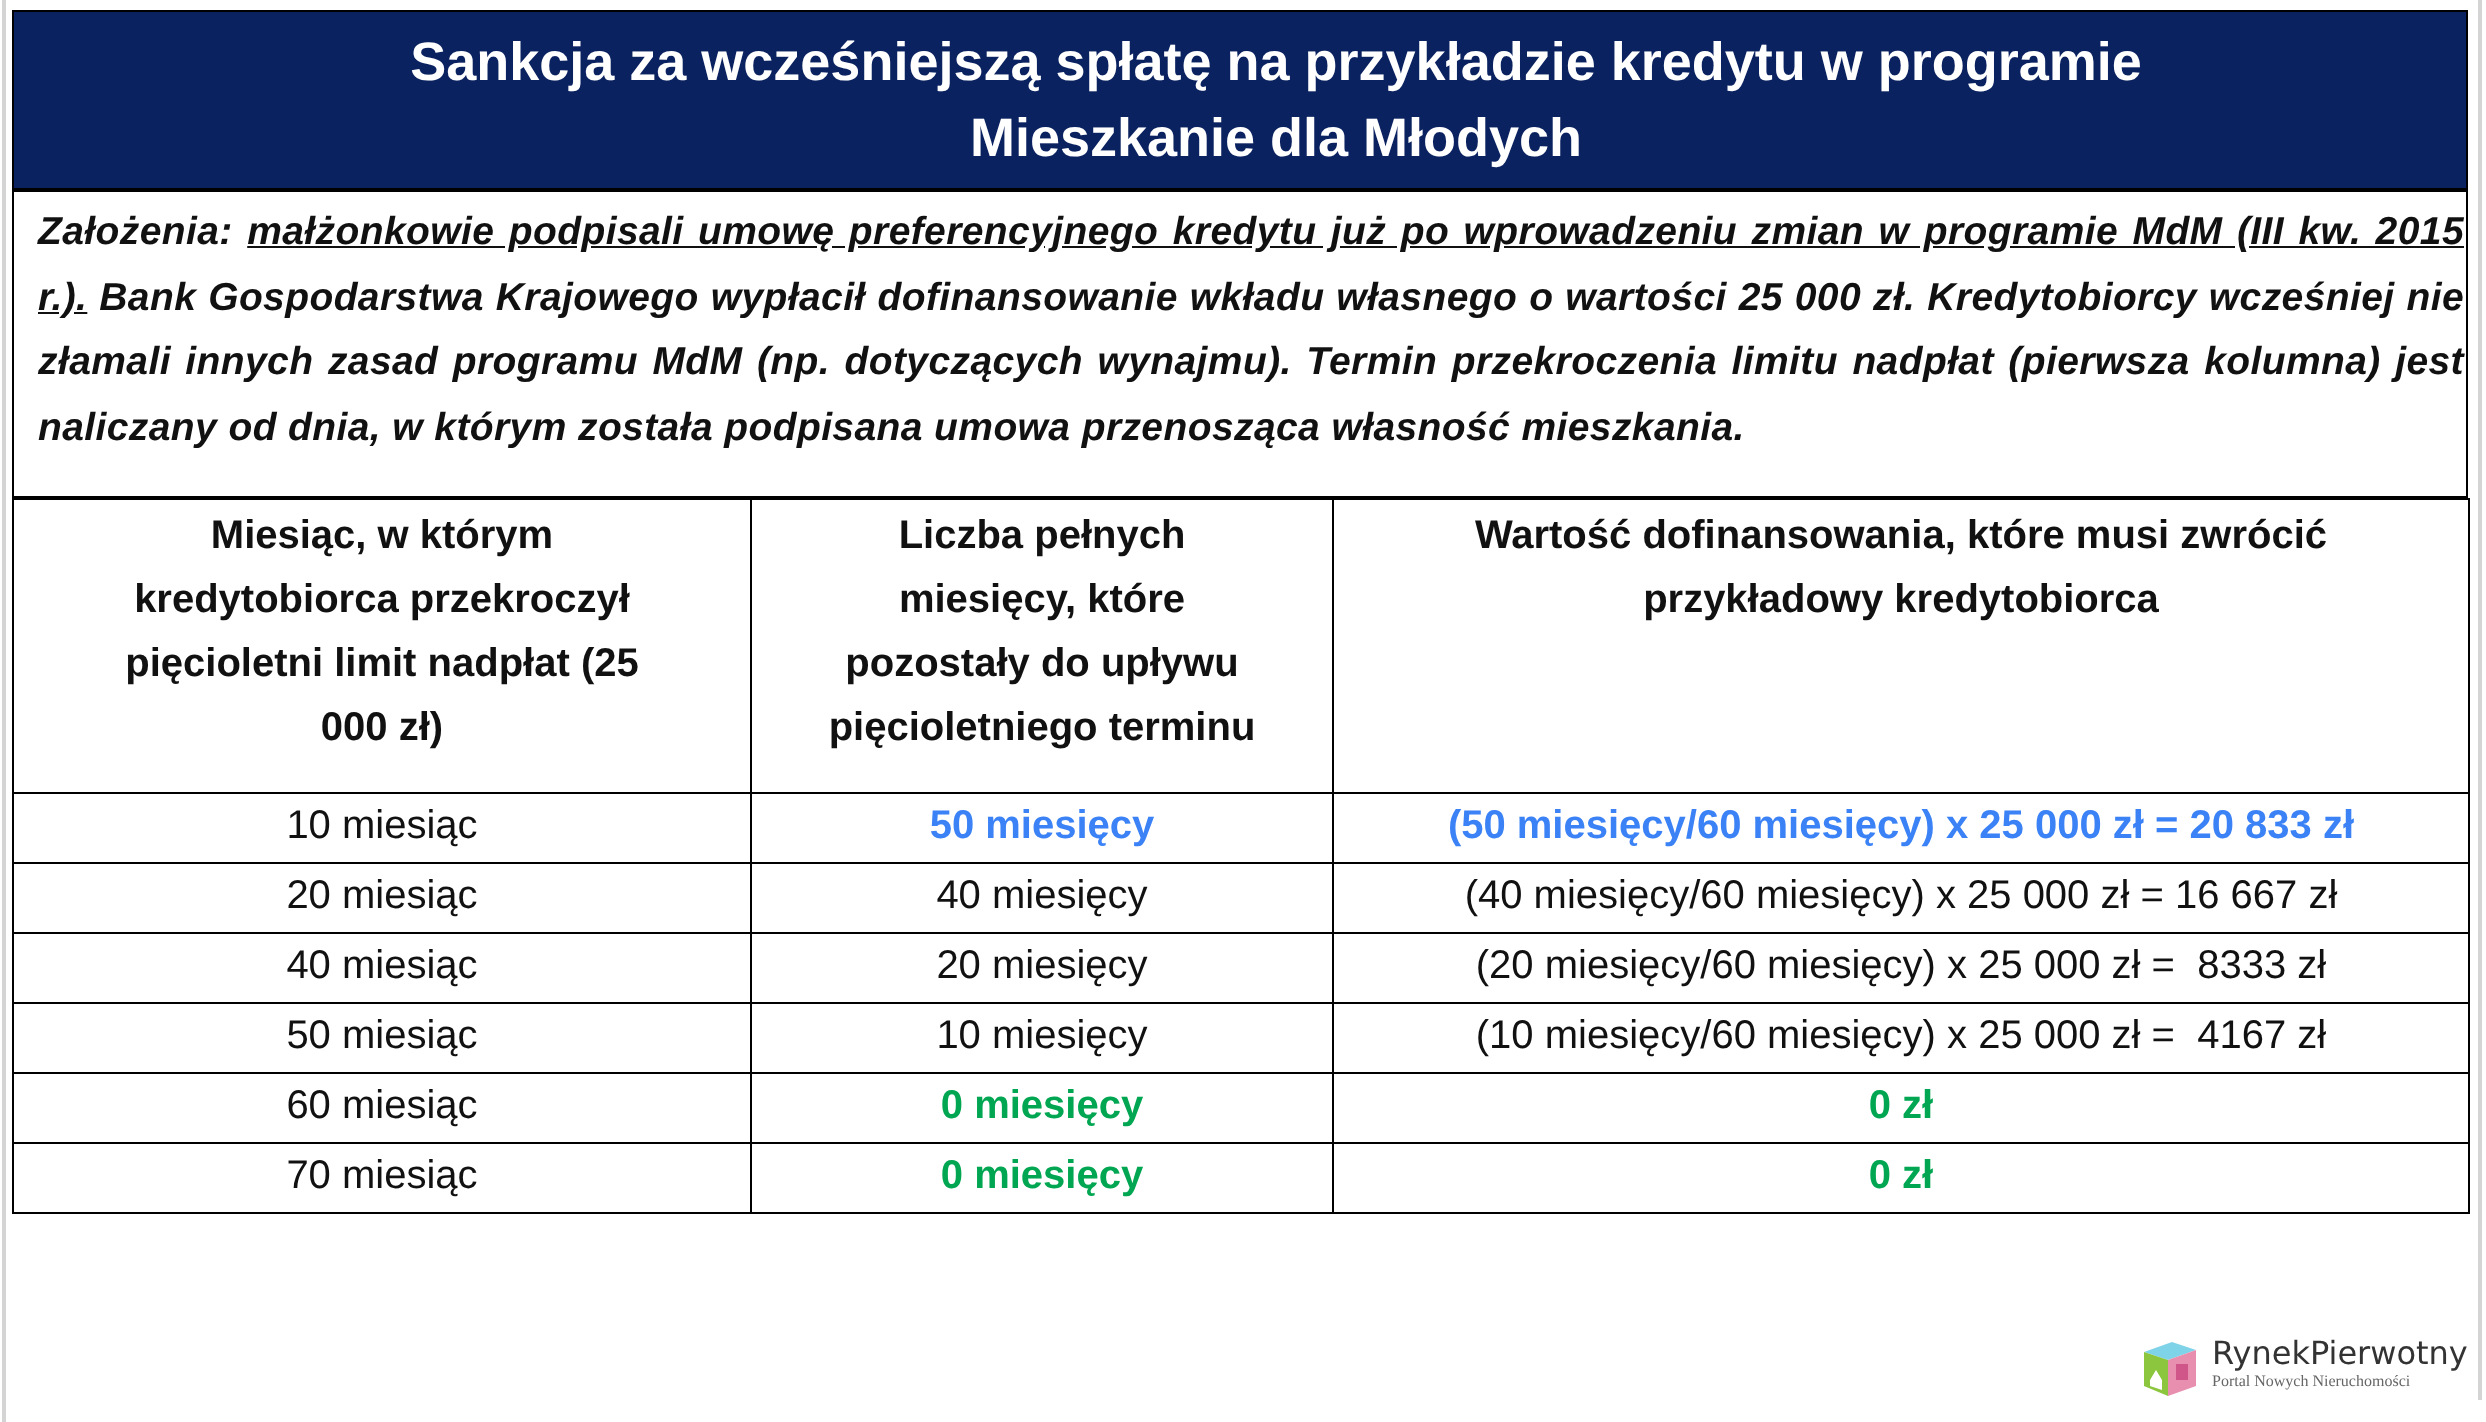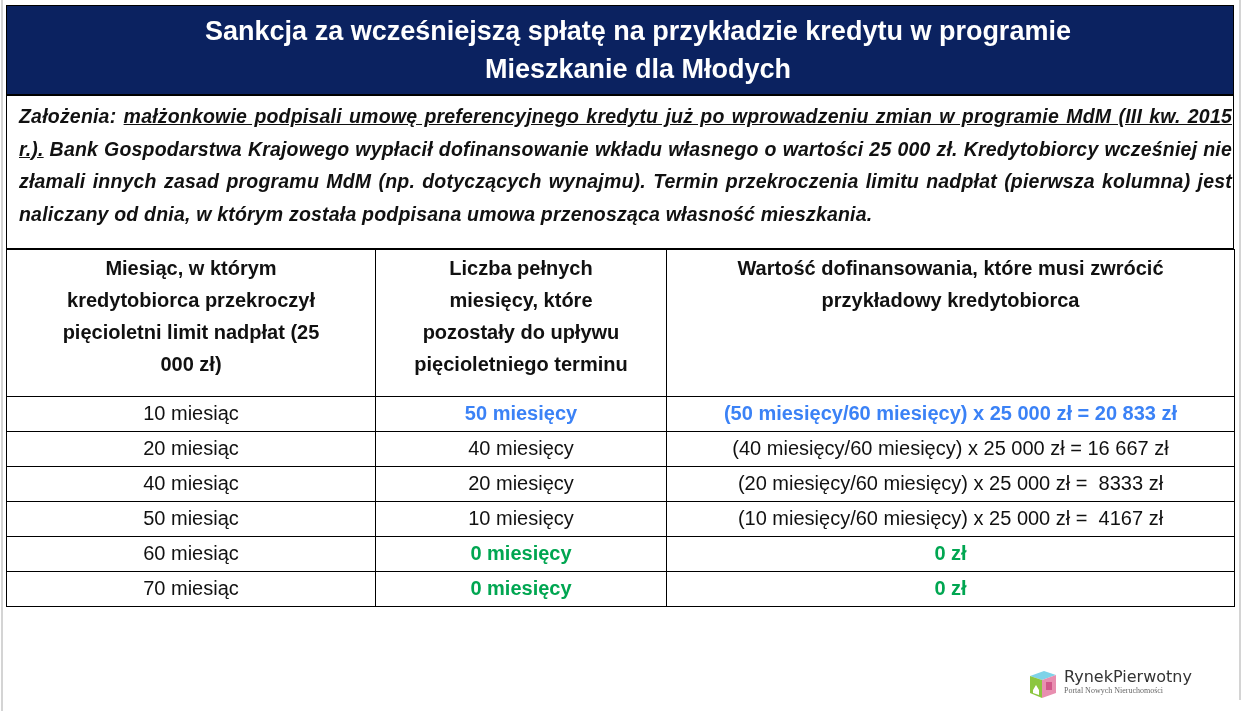--- a/index.html
+++ b/index.html
@@ -16,21 +16,21 @@
                  text-align:justify; text-align-last:left; height:155px; box-sizing:border-box; letter-spacing:0.2px; }
   .assumptions u { text-decoration:underline; }
   table { border-collapse:collapse; width:1228px; table-layout:fixed; }
   td, th { border:1px solid #000; text-align:center; vertical-align:top; font-size:20px; padding:0 4px; }
   th { font-weight:bold; line-height:32px; height:128px; padding-top:2px; box-sizing:border-box; }
   td { height:34px; line-height:33px; padding:0; }
   .c1 { width:369px; } .c2 { width:291px; } .c3 { width:568px; }
   .red { color:#3b82f6; font-weight:bold; }
   .green { color:#00a651; font-weight:bold; }
   .source { text-align:center; font-weight:bold; font-size:20px; line-height:34px; margin-top:2px; width:1228px; }
-  .logo { position:absolute; left:1026px; top:668px; display:flex; align-items:center; }
+  .logo { position:absolute; left:1068px; top:668px; display:flex; align-items:center; }
   .logo-text { margin-left:4px; line-height:14px; }
   .logo-main { font-size:16px; color:#333; font-family:"DejaVu Sans", sans-serif; }
   .logo-sub { font-size:8px; color:#666; font-family:Liberation Serif, serif; }
 </style>
 </head>
 <body>
 
 <div class="page-edge-left"></div>
 <div class="page-edge-right"></div>
 

